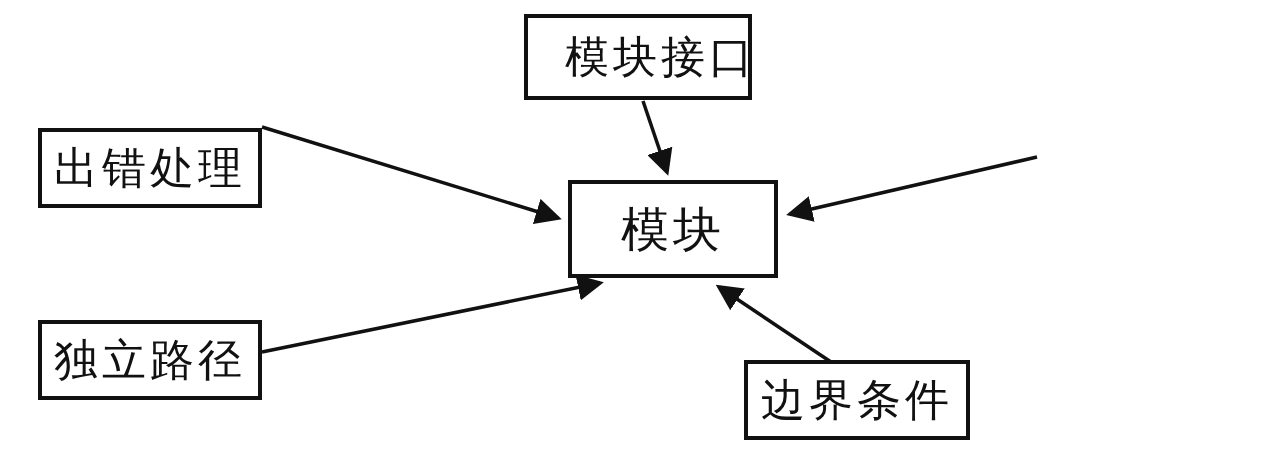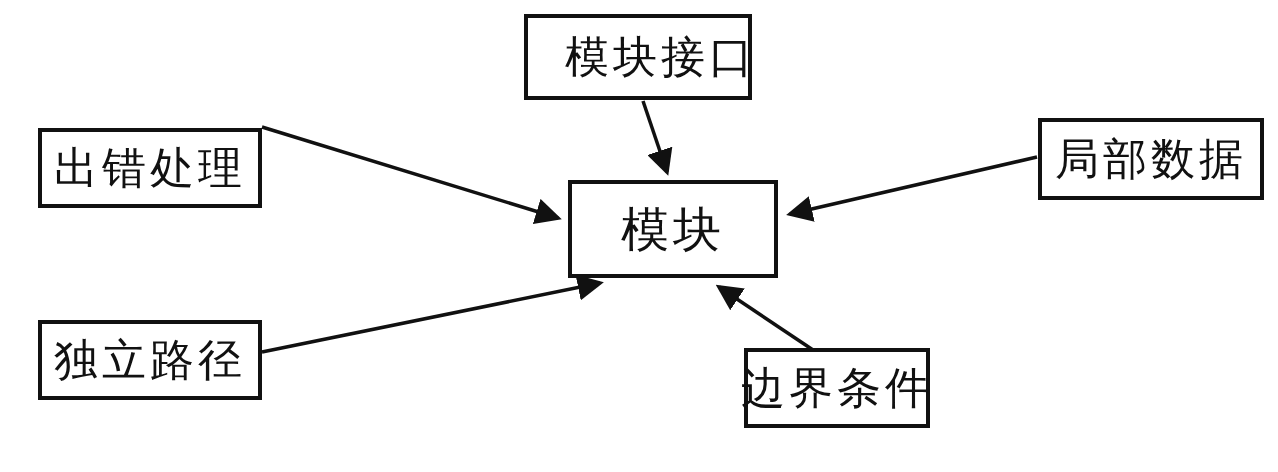--- a/index.html
+++ b/index.html
@@ -41,21 +41,21 @@
     display: block;
     line-height: 1;
     padding-top: 2px;
   }
   
   .node-module-interface   { left: 524px; top: 14px;  width: 228px; height: 86px; padding-left: 46px; }
   .node-error-handling     { left: 38px;  top: 88px;  width: 224px; height: 80px; margin-top: 40px; }
   .node-local-data         { left: 1038px;top: 118px; width: 226px; height: 82px; }
   .node-module             { left: 568px; top: 180px; width: 210px; height: 98px; font-size: 48px; }
   .node-independent-path   { left: 38px;  top: 320px; width: 224px; height: 80px; }
-  .node-boundary-conditions{ left: 744px; top: 348px; width: 186px; height: 80px; }
+  .node-boundary-conditions{ left: 744px; top: 360px; width: 226px; height: 80px; }
 </style>
 </head>
 <body>
 
 <div class="canvas">
 
   <svg class="edges-layer" viewBox="0 0 1278 472" xmlns="http://www.w3.org/2000/svg">
     <defs>
       <marker id="arrowhead" viewBox="0 0 10 10" refX="8.5" refY="5" markerWidth="7.5" markerHeight="7.5" orient="auto-start-reverse">
         <path d="M0,0 L10,5 L0,10 z" fill="#111111"></path>
@@ -69,23 +69,20 @@
   </svg>
 
   <div class="node node-module-interface">
     <span>模块接口</span>
   </div>
 
   <div class="node node-error-handling">
     <span>出错处理</span>
   </div>
 
-  <div class="node node-local-data">
-    <span>局部数据</span>
-  </div>
 
   <div class="node node-module">
     <span>模块</span>
   </div>
 
   <div class="node node-independent-path">
     <span>独立路径</span>
   </div>
 
   <div class="node node-boundary-conditions">

